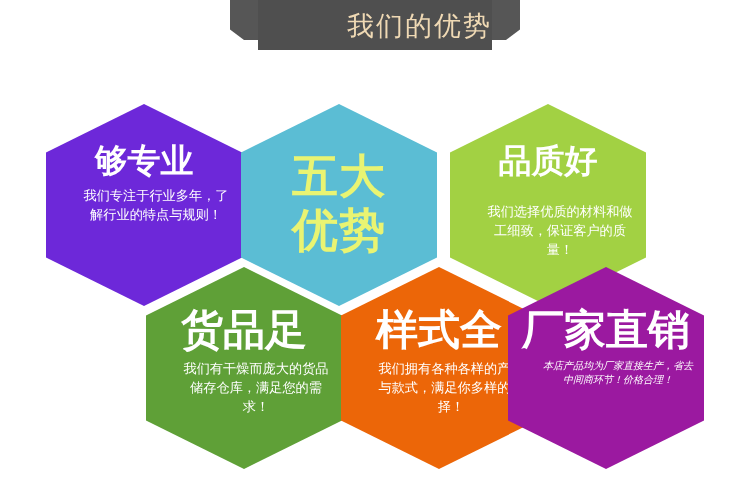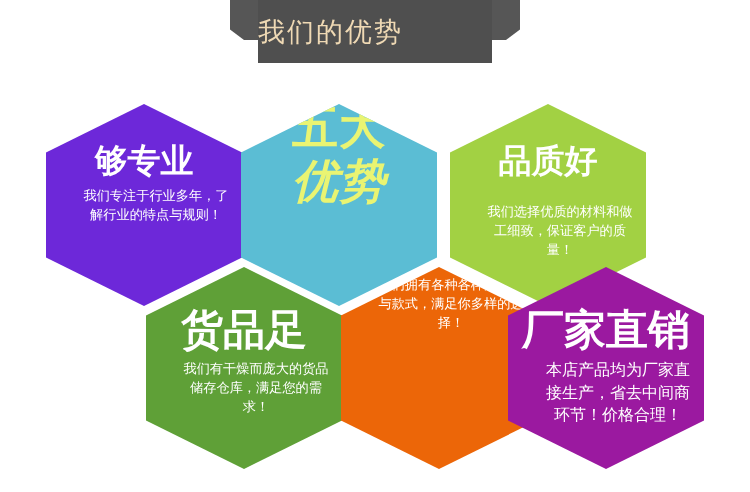--- a/index.html
+++ b/index.html
@@ -16,23 +16,23 @@
   
   .banner{position:absolute;left:0;top:0;width:750px;height:56px;}
   .banner-wing{
     position:absolute;top:0;height:40px;background:#565656;
   }
   .banner-wing.left{left:230px;width:40px;
     clip-path:polygon(0 0,100% 0,100% 100%,14px 100%,0 74%);}
   .banner-wing.right{left:480px;width:40px;
     clip-path:polygon(0 0,100% 0,100% 74%,26px 100%,0 100%);}
   .banner-core{
-    position:absolute;left:258px;top:0;width:234px;height:63px;
+    position:absolute;left:258px;top:0;width:234px;height:50px;
     background:#4f4f4f;
-    display:flex;align-items:center;justify-content:flex-start;
+    display:flex;align-items:center;justify-content:flex-end;
   }
   .banner-title{
     color:#efd9b4;
     font-size:27px;
     letter-spacing:2px;
     line-height:1;
     font-weight:400;
     white-space:nowrap;
   }
 
@@ -70,33 +70,33 @@
   .hex.r2 .hex-body{margin-top:8px;}
 
   .hex.h1{left:46px;background:#d4845a;}
   .hex.h2{left:241px;background:#5bbdd4;}
   .hex.h3{left:450px;background:#a2d143;}
   .hex.h4{left:146px;background:#5fa037;}
   .hex.h5{left:341px;background:#ec6608;}
   .hex.h6{left:508px;background:#9b19a0;}
 
   
-  .hex.center{justify-content:flex-start;}
+  .hex.center{justify-content:center;}
   .hex.center .hex-title-big{
     color:#e9f472;
     font-weight:bold;
     font-size:46px;
     line-height:1.18;
     margin-top:-4px;
     letter-spacing:1px;
   }
-  .hex.center .line2{display:block;font-style:italic;}
+  .hex.center .line2{display:block;}
 
   
-  .hex.h6 .hex-body{font-size:16px;line-height:1.42;width:150px;}
+  .hex.h6 .hex-body{font-size:10px;line-height:1.42;width:150px;font-style:italic;}
 </style>
 </head>
 <body>
 
 <div class="stage">
 
   <div class="banner">
     <div class="banner-wing left" style="background: rgb(86, 86, 86);"></div>
     <div class="banner-wing right" style="background: rgb(86, 86, 86);"></div>
     <div class="banner-core" style="background: rgb(79, 79, 79);">
@@ -120,20 +120,21 @@
     <span class="hex-title">品质好</span>
     <span class="hex-body">我们选择优质的材料和做工细致，保证客户的质量！</span>
   </div>
 
   <div class="hex r2 h4" style="background: rgb(95, 160, 55);">
     <span class="hex-title">货品足</span>
     <span class="hex-body">我们有干燥而庞大的货品储存仓库，满足您的需求！</span>
   </div>
 
   <div class="hex r2 h5" style="background: rgb(236, 102, 8);">
+    <span class="hex-title">样式全</span>
     <span class="hex-body">我们拥有各种各样的产品与款式，满足你多样的选择！</span>
   </div>
 
   <div class="hex r2 h6" style="background: rgb(155, 25, 160);">
     <span class="hex-title">厂家直销</span>
     <span class="hex-body">本店产品均为厂家直接生产，省去中间商环节！价格合理！</span>
   </div>
 
 </div>
 

